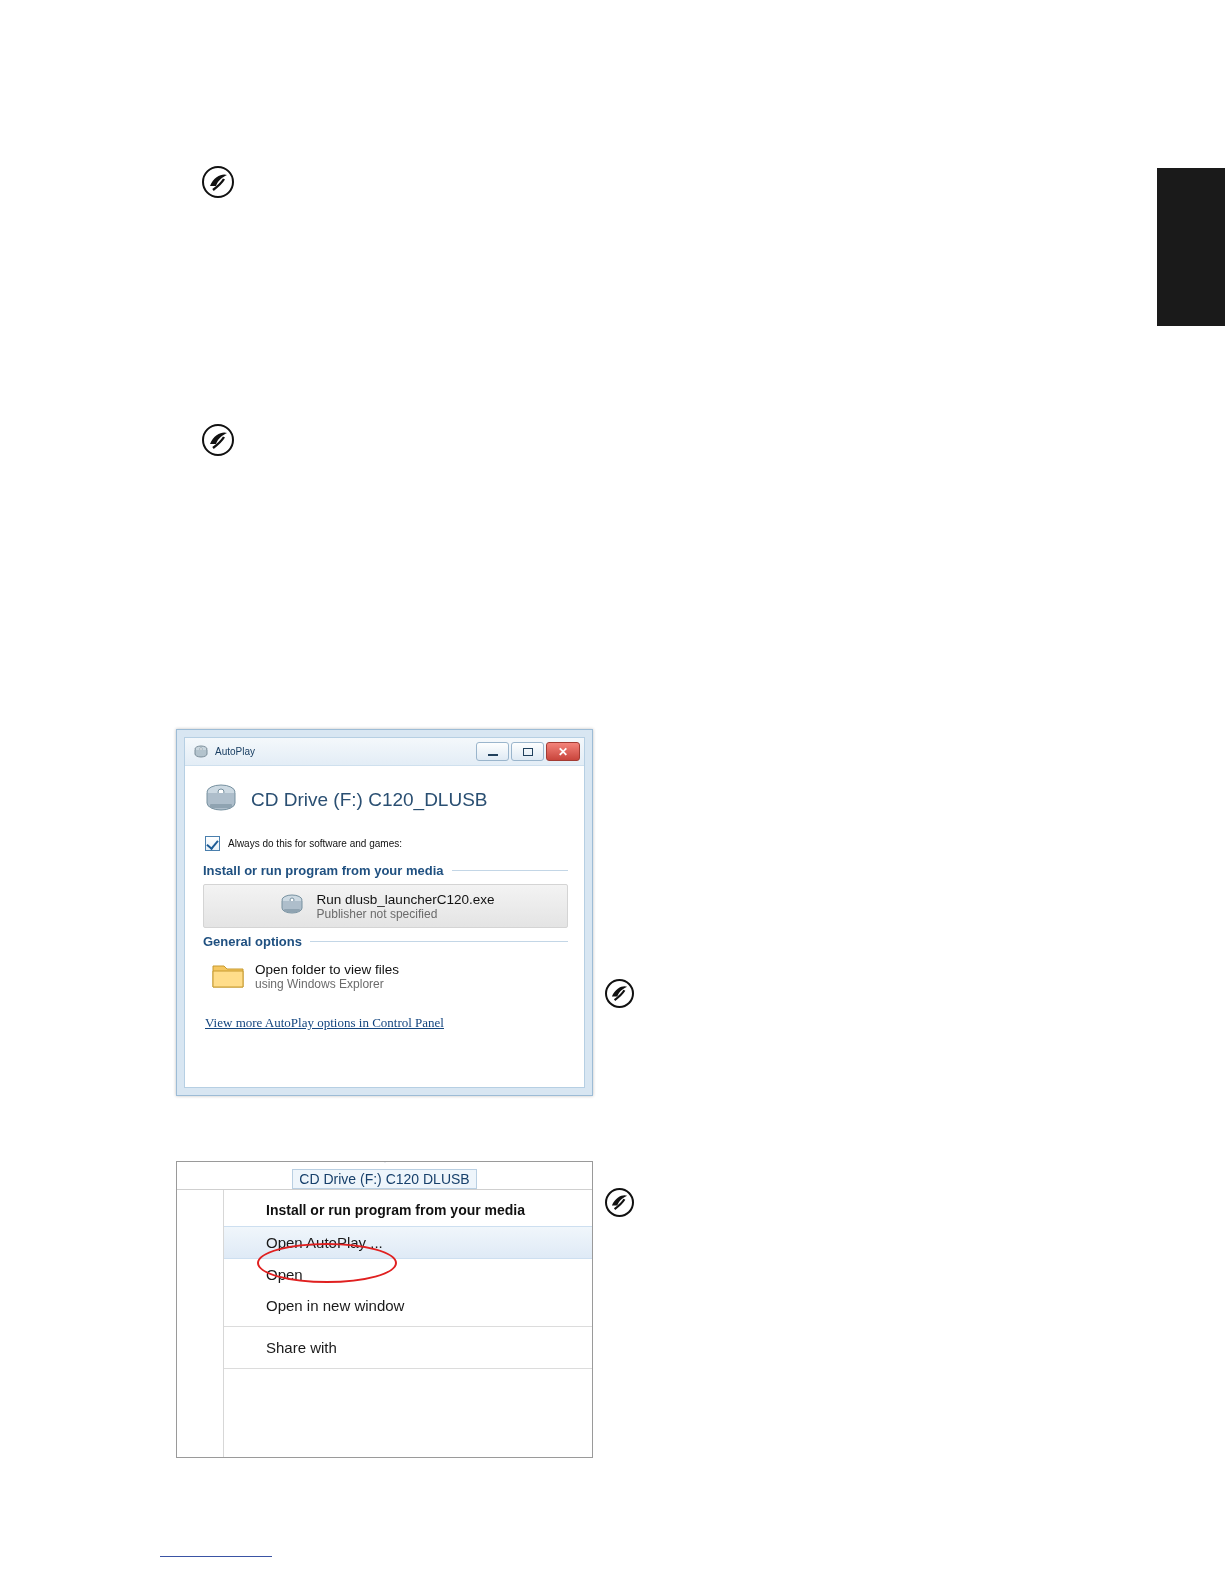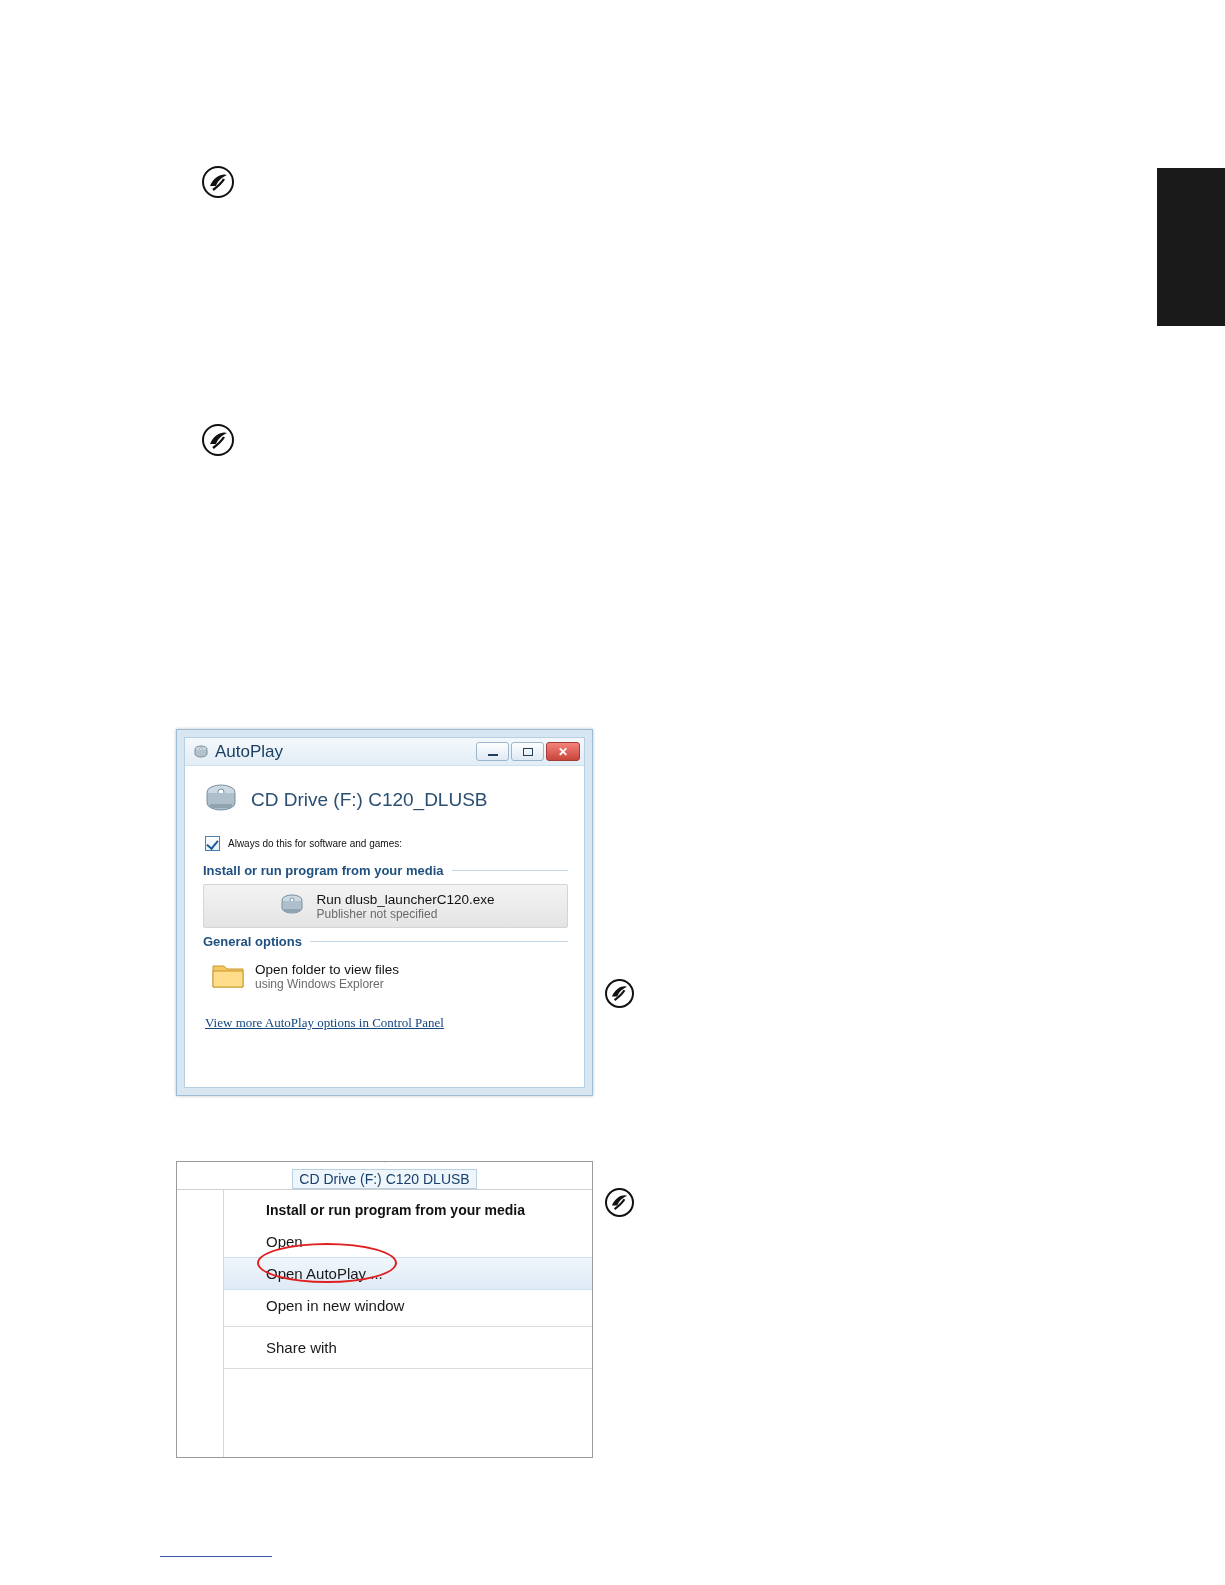--- a/index.html
+++ b/index.html
@@ -83,21 +83,21 @@
     height: 28px;
     background: linear-gradient(#f4f8fb, #e3edf6);
     border-bottom: 1px solid #cfe0ee;
     display: flex;
     align-items: center;
     padding: 0 4px 0 8px;
     box-sizing: border-box;
   }
   .ap-title-icon { width: 16px; height: 16px; margin-right: 6px; flex: 0 0 auto; }
   .ap-title-text {
-    font-size: 17px;
+    font-size: 10px;
     color: #1a3f63;
     flex: 1 1 auto;
   }
   .ap-btns { display: flex; gap: 2px; align-items: center; }
   .ap-btn {
     width: 33px; height: 19px;
     border: 1px solid #9ab5cc;
     border-radius: 3px;
     background: linear-gradient(#fdfefe, #dfeaf4);
     display: flex; align-items: center; justify-content: center;
@@ -391,22 +391,22 @@
       <circle cx="9" cy="6" r="1.4" fill="#fff" stroke="#76909f" stroke-width="0.6"></circle>
       <path d="M2 7 v4 a7 3.4 0 0 0 14 0 V7" fill="#aebecb" stroke="#76909f"></path>
     </svg>
     <div class="ctx-header-label">CD Drive (F:) C120 DLUSB</div>
   </div>
 
   <div class="ctx-gutter"></div>
 
   <div class="ctx-menu">
     <div class="ctx-heading">Install or run program from your media</div>
+    <div class="ctx-item highlight">Open AutoPlay  ...</div>
     <div class="ctx-item">Open</div>
-    <div class="ctx-item highlight">Open AutoPlay  ...</div>
     <div class="ctx-item">Open in new window</div>
     <div class="ctx-sep"></div>
     <div class="ctx-item">Share with</div>
     <div class="ctx-sep"></div>
   </div>
 </div>
 
 <div class="ctx-ellipse" style="left:257px; top:1243px; width:136px; height:36px;"></div>
 
 <div class="footer-rule"></div>

